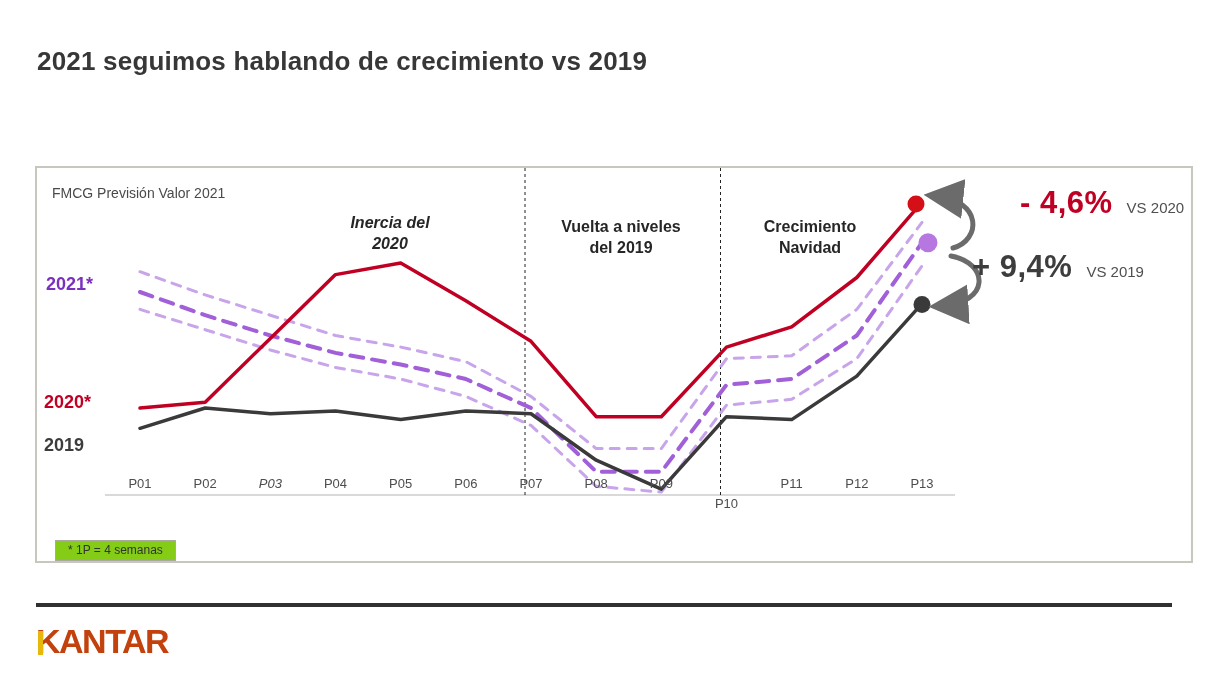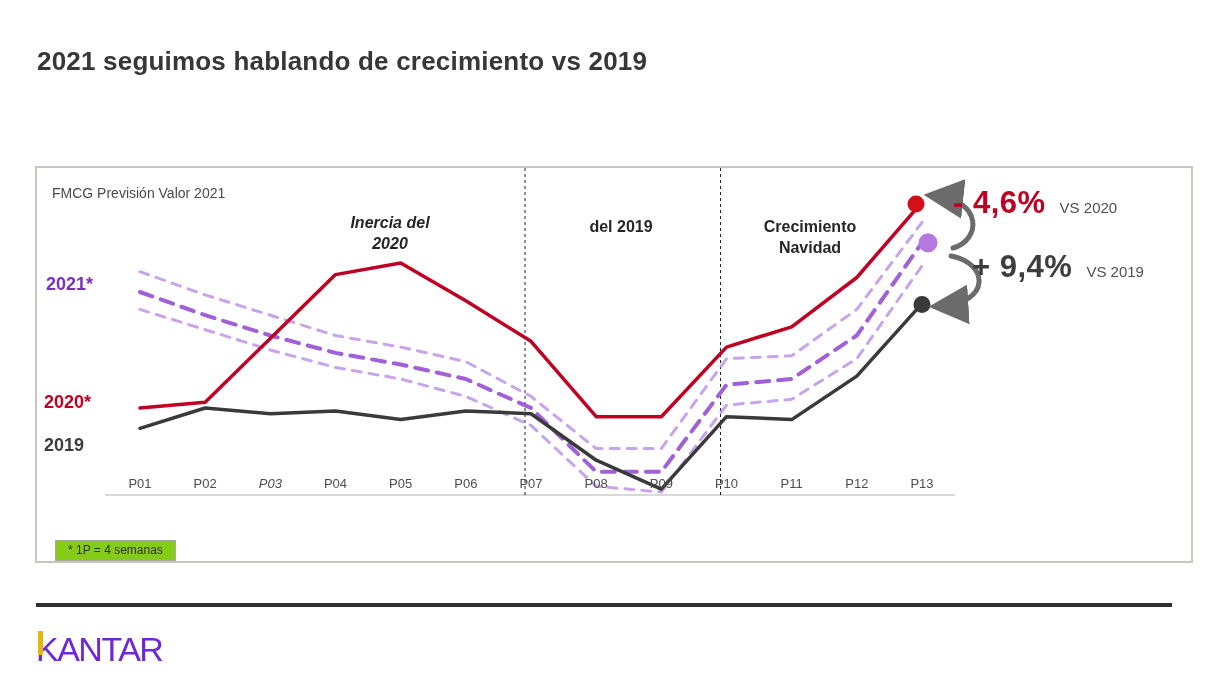--- a/index.html
+++ b/index.html
@@ -20,36 +20,36 @@
   #ann-0 { left:285px; top:212px;font-style:italic; }
   #ann-1 { left:516px; top:216px; }
   #ann-2 { left:705px; top:216px; }
 
   .series-label { font-weight:700; font-size:18px; }
   #label-2021 { left:46px; top:274px; color:#7b2fbe; }
   #label-2020 { left:44px; top:392px; color:#c00023; }
   #label-2019 { left:44px; top:435px; color:#3c3c3c; }
 
   .callout { display:flex; align-items:baseline; gap:14px; }
-  #callout-0 { left:953px; top:185px;justify-content:center; }
+  #callout-0 { left:1020px; top:185px;justify-content:center; }
   #callout-1 { left:972px; top:249px; }
   .callout .val { font-size:31px; font-weight:700; letter-spacing:0.5px; }
   #callout-0 .val { color:#c00023; }
   #callout-1 .val { color:#3d3d3d; }
   .callout .vs { font-size:15px; color:#4f4f4f; }
 
   .x-label { position:absolute; top:476px; transform:translateX(-50%); font-size:13px; color:#4d4d4d; }
 
   #footnote-box { left:55px; top:540px; border:1px solid #a9a9a1; padding:2px 12px 3px 12px;
                   font-size:12px; color:#333; background:#84cc16; }
 
   #footer-rule { left:36px; top:603px; width:1136px; height:4px; background:#313131; }
 
-  #kantar-logo { left:36px; top:624px; font-size:34px; font-weight:400; color:#6d28d9;
-                 letter-spacing:-1.5px; line-height:34px;margin-top:8px; }
+  #kantar-logo { left:36px; top:624px; font-size:34px; font-weight:700; color:#c2410c;
+                 letter-spacing:-1.5px; line-height:34px; }
   #kantar-yellow-bar { left:38px; top:631px; width:5px; height:24px; background:#e7b70c; }
 </style>
 </head>
 <body>
 
 <div id="stage">
 
   <div id="slide-title" class="abs">2021 seguimos hablando de crecimiento vs 2019</div>
 
   <div id="chart-frame" class="abs"></div>
@@ -77,20 +77,21 @@
     <path d="M 951 256 C 989 263, 991 303, 941 306" fill="none" stroke="#6b6b6b" stroke-width="5" stroke-linecap="round" marker-end="url(#ah)"></path>
   </svg>
 
   <div id="chart-label" class="abs">FMCG Previsión Valor 2021</div>
 
   <div id="ann-0" class="abs annotation">
     <div>Inercia del</div>
     <div>2020</div>
   </div>
   <div id="ann-1" class="abs annotation">
+    <div>Vuelta a niveles</div>
     <div>del 2019</div>
   </div>
   <div id="ann-2" class="abs annotation">
     <div>Crecimiento</div>
     <div>Navidad</div>
   </div>
 
   <div id="label-2021" class="abs series-label">2021*</div>
   <div id="label-2020" class="abs series-label">2020*</div>
   <div id="label-2019" class="abs series-label">2019</div>
@@ -107,21 +108,21 @@
   <div id="x-axis-labels">
       <span class="x-label" style="left: 140px;">P01</span>
       <span class="x-label" style="left: 205.167px;">P02</span>
       <span class="x-label" style="left: 270.333px; font-style: italic;">P03</span>
       <span class="x-label" style="left: 335.5px;">P04</span>
       <span class="x-label" style="left: 400.667px;">P05</span>
       <span class="x-label" style="left: 465.834px;">P06</span>
       <span class="x-label" style="left: 531px;">P07</span>
       <span class="x-label" style="left: 596.167px;">P08</span>
       <span class="x-label" style="left: 661.334px;">P09</span>
-      <span class="x-label" style="left: 726.5px;">P10</span>
+      <span class="x-label" style="left: 726.5px; margin-top: 20px;">P10</span>
       <span class="x-label" style="left: 791.667px;">P11</span>
       <span class="x-label" style="left: 856.834px;">P12</span>
       <span class="x-label" style="left: 922px;">P13</span>
     </div>
 
   <div id="footnote-box" class="abs">* 1P = 4 semanas</div>
 
   <div id="footer-rule" class="abs"></div>
 
   <div id="kantar-logo" class="abs">KANTAR</div>

